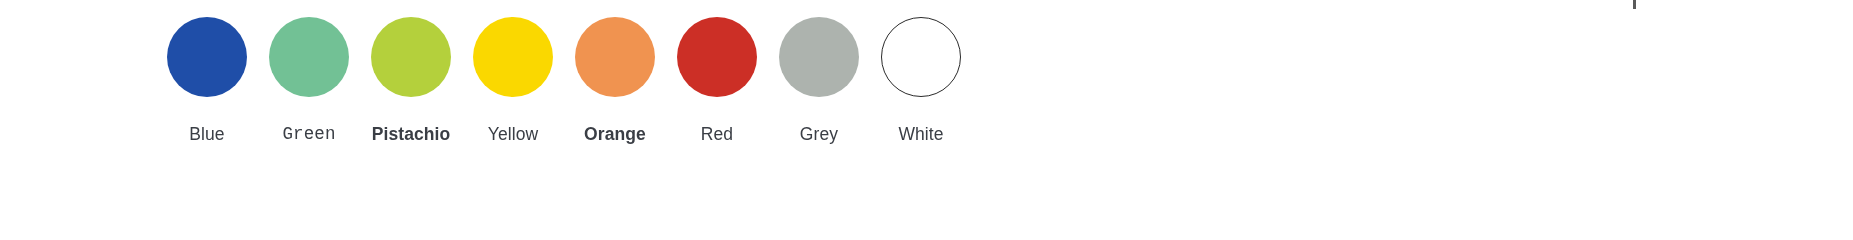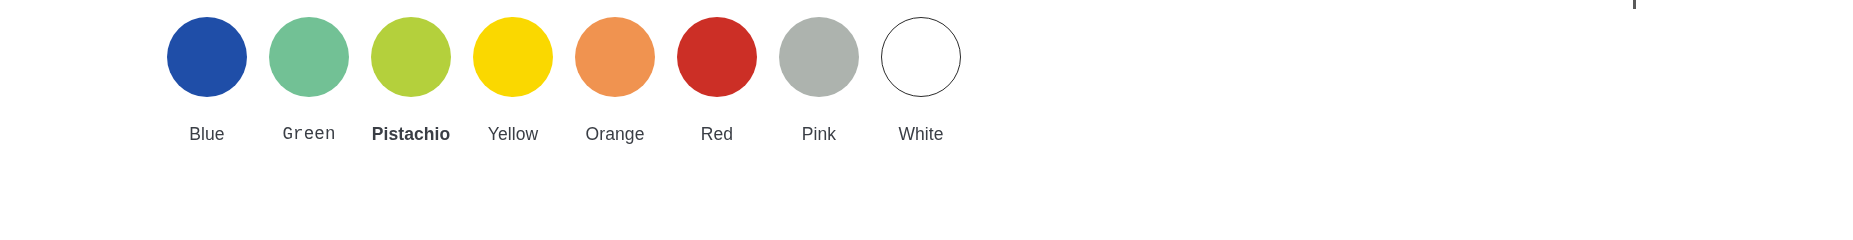--- a/index.html
+++ b/index.html
@@ -94,29 +94,29 @@
       <div class="swatch-item">
         <div class="swatch-dot" style="background: rgb(180, 208, 60);"></div>
         <div class="swatch-label" style="color: rgb(58, 62, 69); font-weight: bold;">Pistachio</div>
       </div>
       <div class="swatch-item">
         <div class="swatch-dot" style="background: rgb(250, 216, 0);"></div>
         <div class="swatch-label" style="color: rgb(58, 62, 69);">Yellow</div>
       </div>
       <div class="swatch-item">
         <div class="swatch-dot" style="background: rgb(240, 147, 80);"></div>
-        <div class="swatch-label" style="color: rgb(58, 62, 69);">Orange</div>
+        <div class="swatch-label" style="color: rgb(58, 62, 69); font-weight: bold;">Orange</div>
       </div>
       <div class="swatch-item">
         <div class="swatch-dot" style="background: rgb(204, 47, 38);"></div>
         <div class="swatch-label" style="color: rgb(58, 62, 69);">Red</div>
       </div>
       <div class="swatch-item">
         <div class="swatch-dot" style="background: rgb(173, 179, 174);"></div>
-        <div class="swatch-label" style="color: rgb(58, 62, 69);">Pink</div>
+        <div class="swatch-label" style="color: rgb(58, 62, 69);">Grey</div>
       </div>
       <div class="swatch-item">
         <div class="swatch-dot outlined" style="background: rgb(255, 255, 255); border-color: rgb(43, 43, 43);"></div>
         <div class="swatch-label" style="color: rgb(58, 62, 69);">White</div>
       </div>
     </div>
 
 </div>
 
 </body></html>

